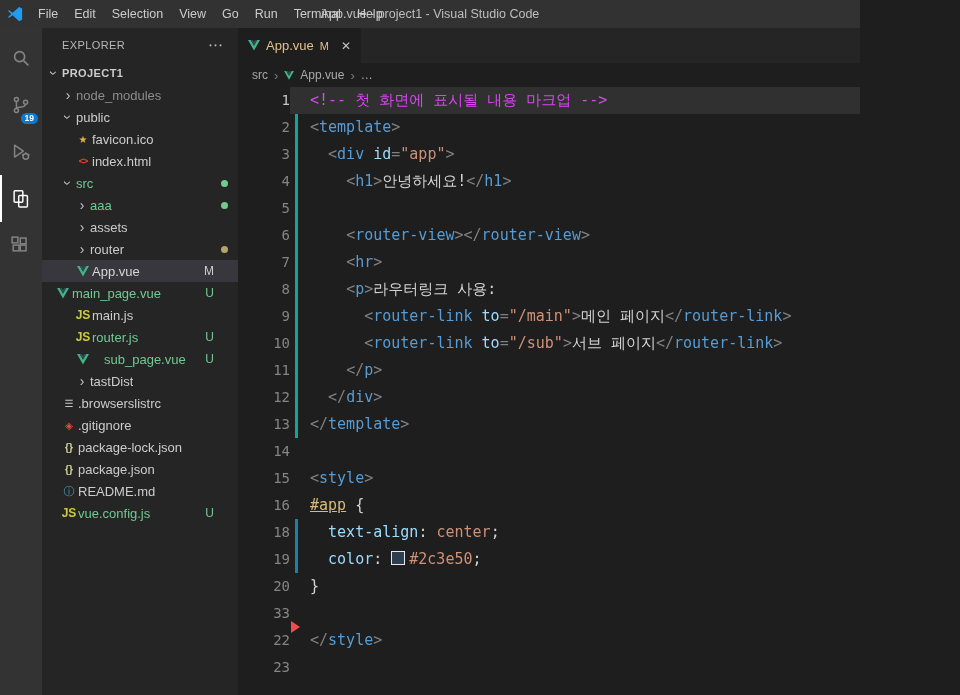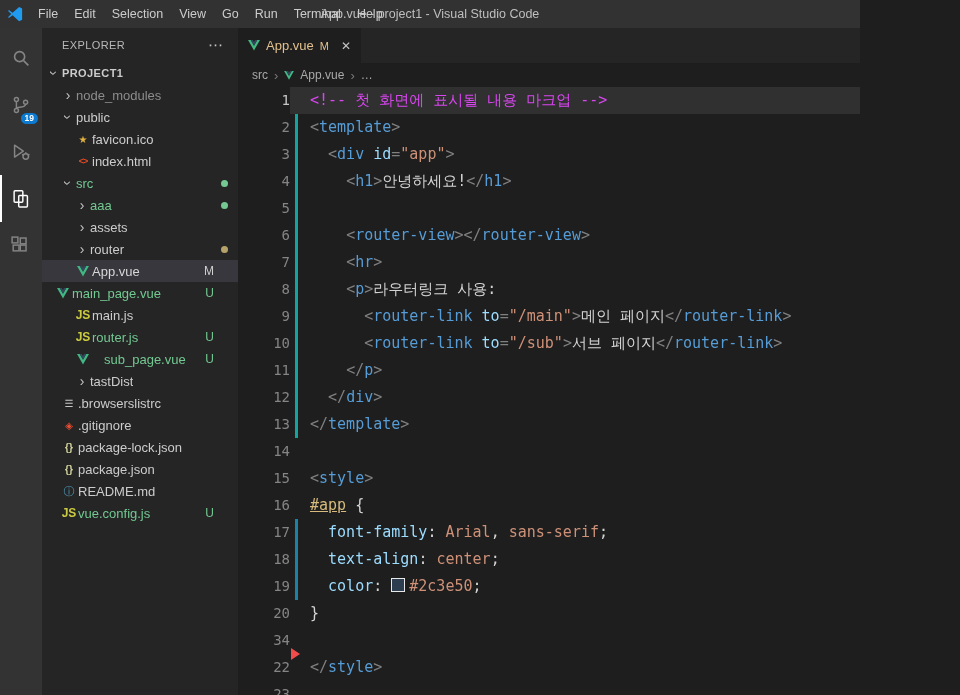--- a/index.html
+++ b/index.html
@@ -399,47 +399,40 @@
             <span class="num">15</span>
             <span class="gut"></span>
             <span class="codeline"><span class="tk-punct">&lt;</span><span class="tk-tag">style</span><span class="tk-punct">&gt;</span></span>
           </div>
           <div class="line">
             <span class="num">16</span>
             <span class="gut"></span>
             <span class="codeline"><span class="tk-selector">#app</span><span class="tk-plain"> {</span></span>
           </div>
           <div class="line">
-            <span class="num">17</span>
+            <span class="num">18</span>
             <span class="gut">
               <span class="bar m"></span>
             </span>
-            <span class="codeline"><span class="tk-plain">  </span><span class="tk-prop">font-family</span><span class="tk-plain">: </span><span class="tk-val">Arial</span><span class="tk-plain">, </span><span class="tk-val">sans-serif</span><span class="tk-plain">;</span></span>
-          </div>
-          <div class="line">
-            <span class="num">18</span>
+            <span class="codeline"><span class="tk-plain">  </span><span class="tk-prop">text-align</span><span class="tk-plain">: </span><span class="tk-val">center</span><span class="tk-plain">;</span></span>
+          </div>
+          <div class="line">
+            <span class="num">19</span>
             <span class="gut">
               <span class="bar m"></span>
             </span>
-            <span class="codeline"><span class="tk-plain">  </span><span class="tk-prop">text-align</span><span class="tk-plain">: </span><span class="tk-val">center</span><span class="tk-plain">;</span></span>
-          </div>
-          <div class="line">
-            <span class="num">19</span>
-            <span class="gut">
-              <span class="bar m"></span>
-            </span>
             <span class="codeline"><span class="tk-plain">  </span><span class="tk-prop">color</span><span class="tk-plain">: </span><span class="swatch" style="background: rgb(44, 62, 80);"></span><span class="tk-val">#2c3e50</span><span class="tk-plain">;</span></span>
           </div>
           <div class="line">
             <span class="num">20</span>
             <span class="gut"></span>
             <span class="codeline"><span class="tk-plain">}</span></span>
           </div>
           <div class="line">
-            <span class="num">34</span>
+            <span class="num">33</span>
             <span class="gut"></span>
             <span class="codeline"></span>
           </div>
           <div class="line">
             <span class="num">22</span>
             <span class="gut">
               <span class="del"></span>
             </span>
             <span class="codeline"><span class="tk-punct">&lt;/</span><span class="tk-tag">style</span><span class="tk-punct">&gt;</span></span>
           </div>

